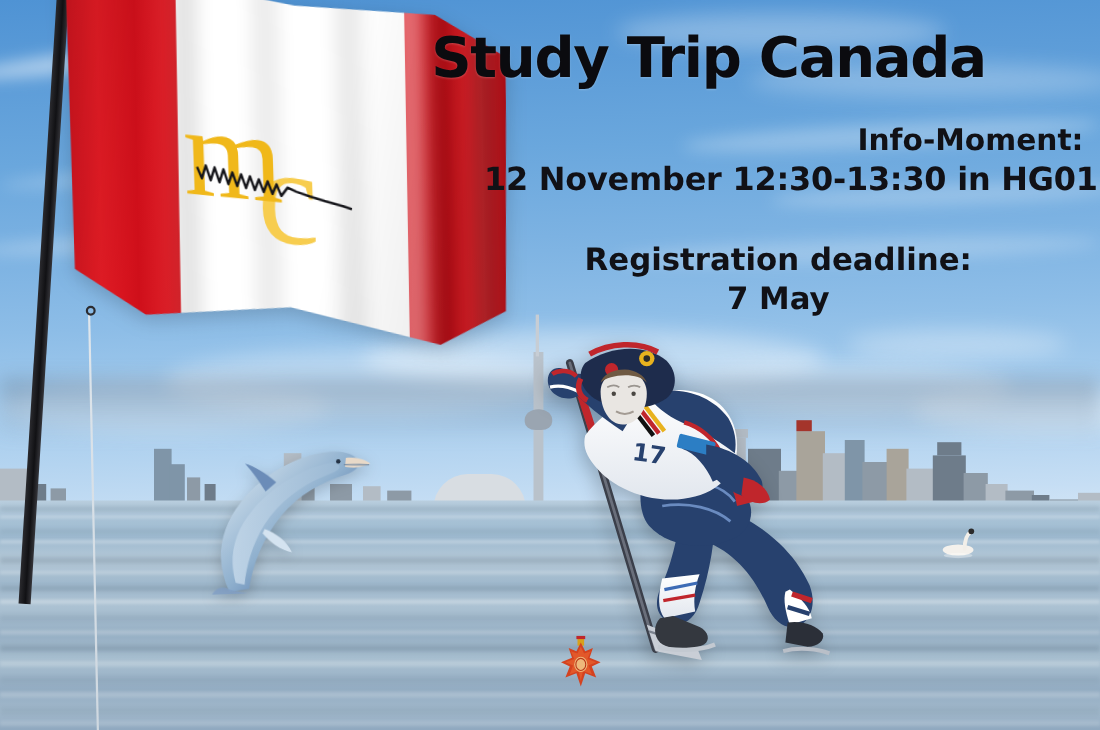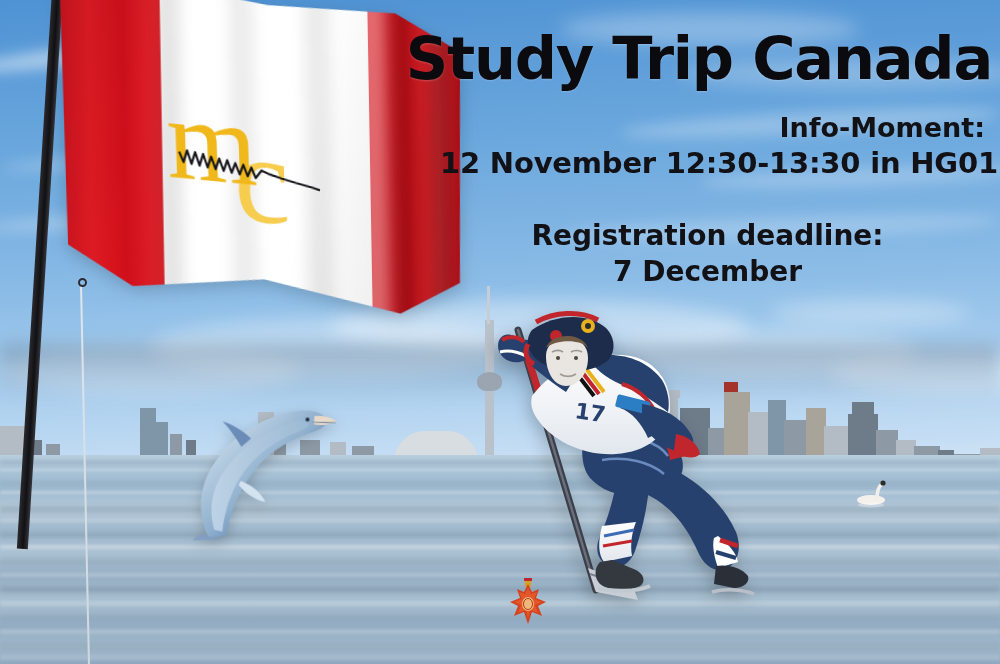--- a/index.html
+++ b/index.html
@@ -112,22 +112,22 @@
   
   .syrup{ position:absolute; left:508px; top:578px; width:40px; height:48px; }
 
   
   .swan{ position:absolute; left:855px; top:478px; width:42px; height:30px; }
 
   
   .title{
     position:absolute; left:392px; top:24px; width:600px;
     font-family:"DejaVu Sans", sans-serif;
-    font-weight:bold; font-size:59px; letter-spacing:-1.2px;
-    color:#0b0b0f; text-align:right; white-space:nowrap;
+    font-weight:bold; font-size:51px; letter-spacing:-1.2px;
+    color:#0b0b0f; text-align:left; white-space:nowrap;
     text-shadow:0 1px 2px rgba(255,255,255,.2);
   }
   .info-block{ position:absolute; left:440px; top:112px; width:545px; text-align:right; }
   .reg-block{ position:absolute; left:470px; top:218px; width:475px; text-align:center; }
   .line{
     font-family:"DejaVu Sans", sans-serif;
     font-weight:600; color:#111116; white-space:nowrap;
   }
   .l-info1{ font-size:27px; line-height:32px; }
   .l-info2{ font-size:29px; line-height:38px; letter-spacing:-.2px; }
@@ -408,16 +408,16 @@
 
   <div class="title">Study Trip Canada</div>
 
   <div class="info-block">
     <div class="line l-info1">Info-Moment:</div>
     <div class="line l-info2">12 November 12:30-13:30 in HG01.028</div>
   </div>
 
   <div class="reg-block">
     <div class="line l-reg1">Registration deadline:</div>
-    <div class="line l-reg2">7 December</div>
+    <div class="line l-reg2">7 May</div>
   </div>
 
 </div>
 
 </body></html>

